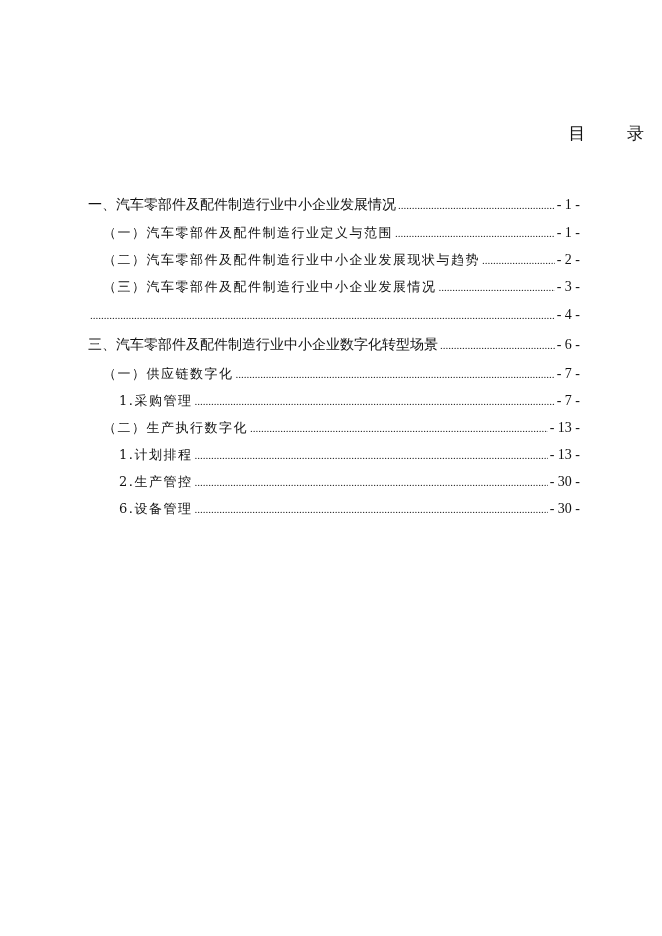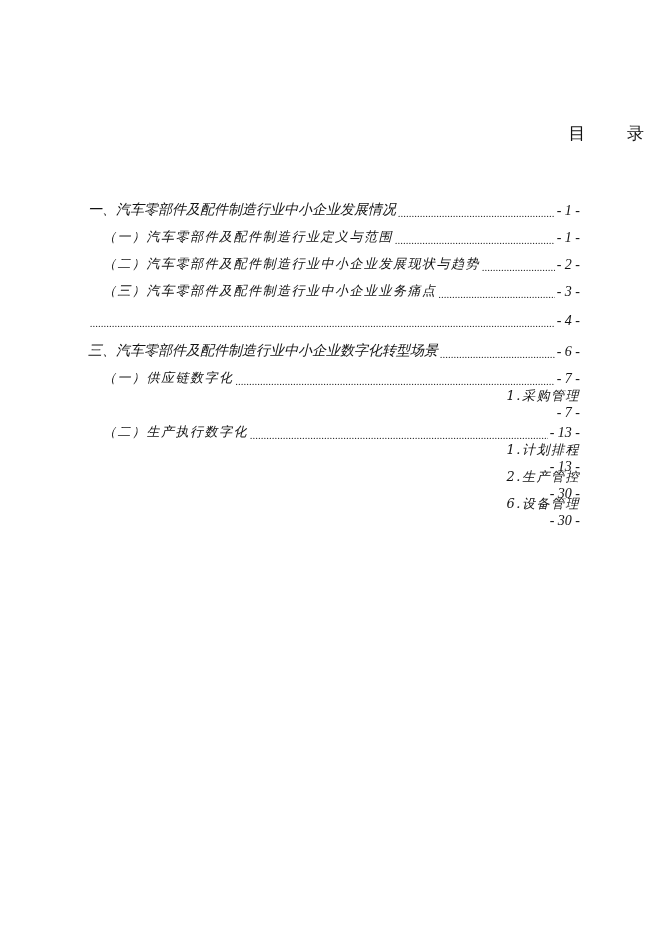--- a/index.html
+++ b/index.html
@@ -2,24 +2,24 @@
 <html><head>
   <meta charset="utf-8">
   <style>
     html, body { margin: 0; padding: 0; background: #ffffff; }
     body { width: 662px; height: 936px; position: relative; overflow: hidden;
            font-family: "DejaVu Serif", "Liberation Serif", serif; color: #111; }
     .title { position: absolute; top: 122px; left: 0; width: 662px; text-align: right;
              font-family: "DejaVu Sans", "Liberation Sans", sans-serif; font-size: 17px;
              letter-spacing: 18px; text-indent: 18px; }
     .toc { position: absolute; left: 88px; top: 190px; width: 492px; }
-    .row { display: flex; align-items: flex-end; height: 27px; white-space: nowrap; font-style: italic; }
+    .row { display: flex; align-items: center; height: 27px; white-space: nowrap; }
     .row.l1 { font-family: "DejaVu Sans", "Liberation Sans", sans-serif; font-size: 14px; height: 29px; margin-top: 0px; }
     .row.l2 { font-size: 13px; letter-spacing: 1.5px; margin-left: 15px; }
-    .row.l3 { font-size: 13px; padding-left: 31px; letter-spacing: 1.5px; flex-direction: column; }
+    .row.l3 { font-size: 13px; padding-left: 31px; letter-spacing: 1.5px; }
     .row .label { flex: 0 0 auto; }
     .row .dots { flex: 1 1 auto; overflow: hidden; margin: 0 2px; letter-spacing: 0;
                  font-family: "Liberation Serif", serif; font-size: 11px; color: #222; }
     .row .dots::before { content: "......................................................................................................................................................................................................................"; }
     .row .page { flex: 0 0 auto; font-family: "Liberation Serif", serif; font-size: 14px; letter-spacing: 0; }
   </style>
 </head>
 <body>
 
 <div class="title">目 录</div>
@@ -34,21 +34,21 @@
     <span class="label">（一）汽车零部件及配件制造行业定义与范围</span>
     <span class="dots"></span>
     <span class="page">- 1 -</span>
   </div>
   <div class="row l2">
     <span class="label">（二）汽车零部件及配件制造行业中小企业发展现状与趋势</span>
     <span class="dots"></span>
     <span class="page">- 2 -</span>
   </div>
   <div class="row l2">
-    <span class="label">（三）汽车零部件及配件制造行业中小企业业务痛点</span>
+    <span class="label">（三）汽车零部件及配件制造行业中小企业发展情况</span>
     <span class="dots"></span>
     <span class="page">- 3 -</span>
   </div>
   <div class="row l1">
     <span class="dots"></span>
     <span class="page">- 4 -</span>
   </div>
   <div class="row l1" style="height:31px;">
     <span class="label">三、汽车零部件及配件制造行业中小企业数字化转型场景</span>
     <span class="dots"></span>

